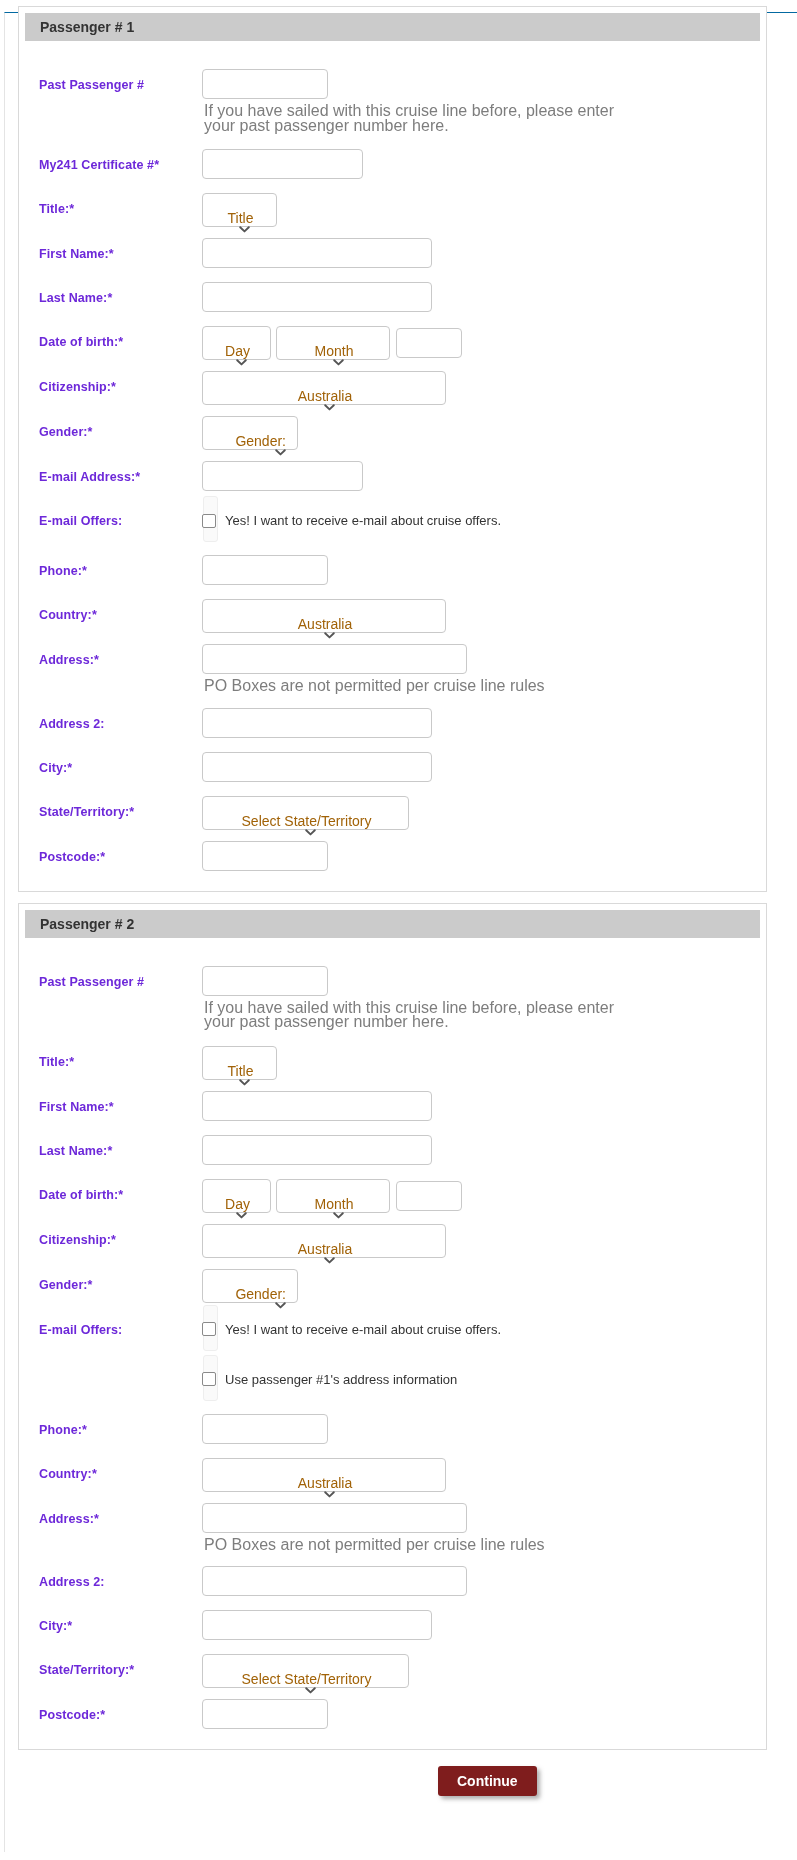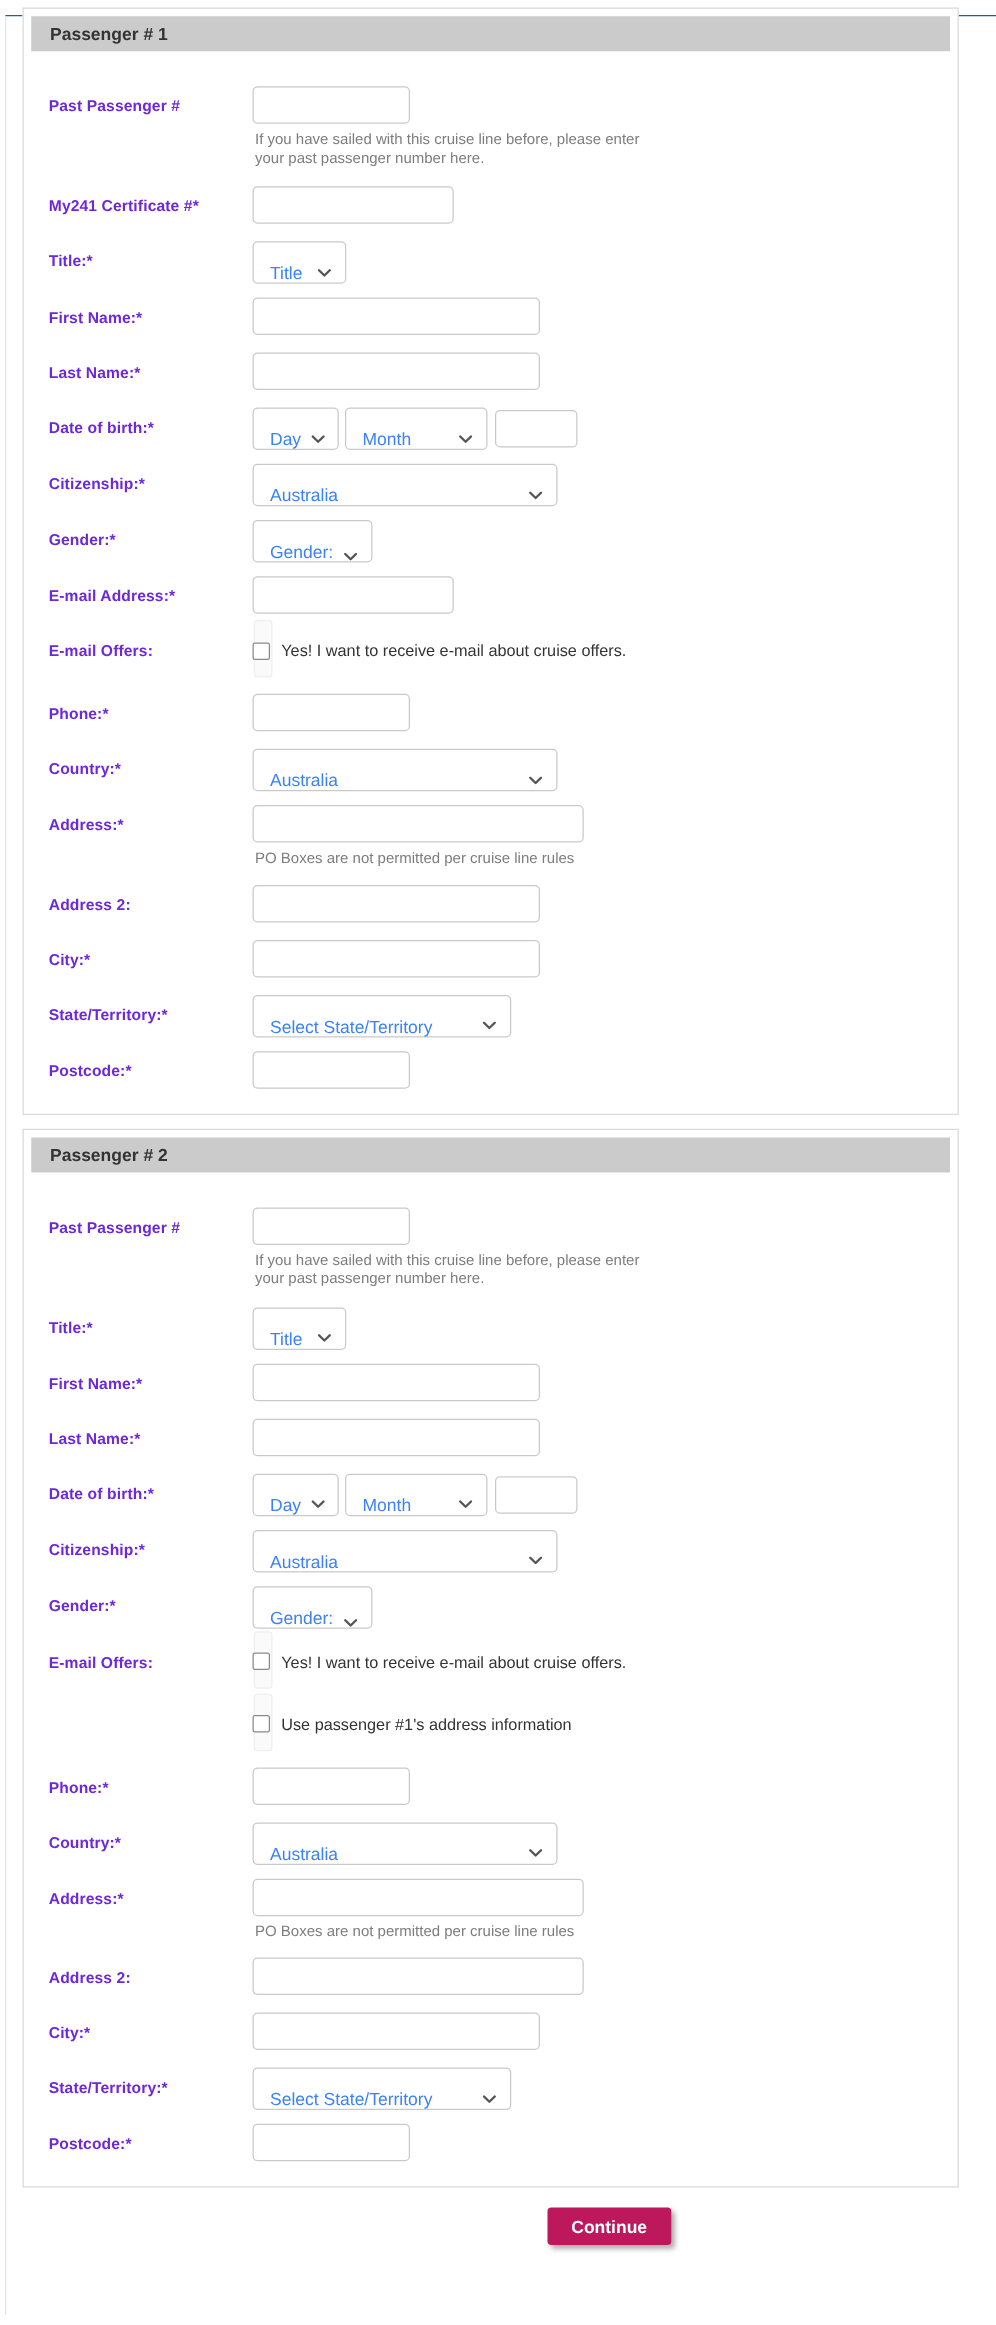--- a/index.html
+++ b/index.html
@@ -62,40 +62,41 @@
   .sel {
     display: inline-flex;
     align-items: center;
     justify-content: space-between;
     height: 34px;
     border: 1px solid #c9c9c9;
     border-radius: 4px;
     background: #fff;
     padding: 16px 11px 0 13px;
     font-size: 14px;
-    color: #3b82f6;
+    color: #a16207;
     cursor: default;
     vertical-align: middle;
+    flex-direction: column;
   }
   .sel .chev { margin-left: 8px; flex: 0 0 auto; display: inline-flex; }
   .dob-group { display: flex; align-items: center; }
   .dob-group .sel { margin-right: 5px; }
   .dob-group .ti { display: inline-block; margin-left: 1px; }
   
   .w-sm { width: 126px; } .w-md { width: 161px; }
   .w-lg { width: 230px; } .w-xl { width: 265px; }
   .w-year { width: 66px; }
   .sel-title { width: 75px; } .sel-gender { width: 96px; align-items: flex-end; }
   .sel-citizenship, .sel-country { width: 244px; }
   .sel-state { width: 207px; }
   .sel-day { width: 69px; } .sel-month { width: 114px; }
   .panel-2 .row-address2 .ti { width: 265px; }
   .help {
     margin: 5px 0 0 2px;
-    font-size: 12px;
+    font-size: 16px;
     line-height: 14.5px;
     color: #7d7d7d;
     font-weight: normal;
   }
   .cbwrap { position: relative; display: flex; align-items: center; padding-top: 8px; }
   .cb-strip {
     position: absolute; left: 1px; top: -9px;
     width: 15px; height: 46px;
     background: #fafafa; border: 1px solid #eeeeee; border-radius: 3px;
   }
@@ -105,21 +106,21 @@
     border: 1px solid #8a8a8a;
     border-radius: 2px;
     background: #fff;
     flex: 0 0 auto;
     cursor: pointer;
   }
   .cbtext { margin-left: 9px; font-size: 13px; color: #333; position: relative; }
   .actions { margin-top: 16px; padding-bottom: 10px; }
   .btn-continue {
     margin-left: 433px;
-    background: #be185d;
+    background: #7f1d1d;
     color: #fff;
     font-family: inherit;
     font-size: 14px;
     font-weight: bold;
     border: none;
     border-radius: 3px;
     padding: 7px 19px;
     cursor: pointer;
     box-shadow: 3px 3px 4px rgba(110,110,110,0.55);
   }

